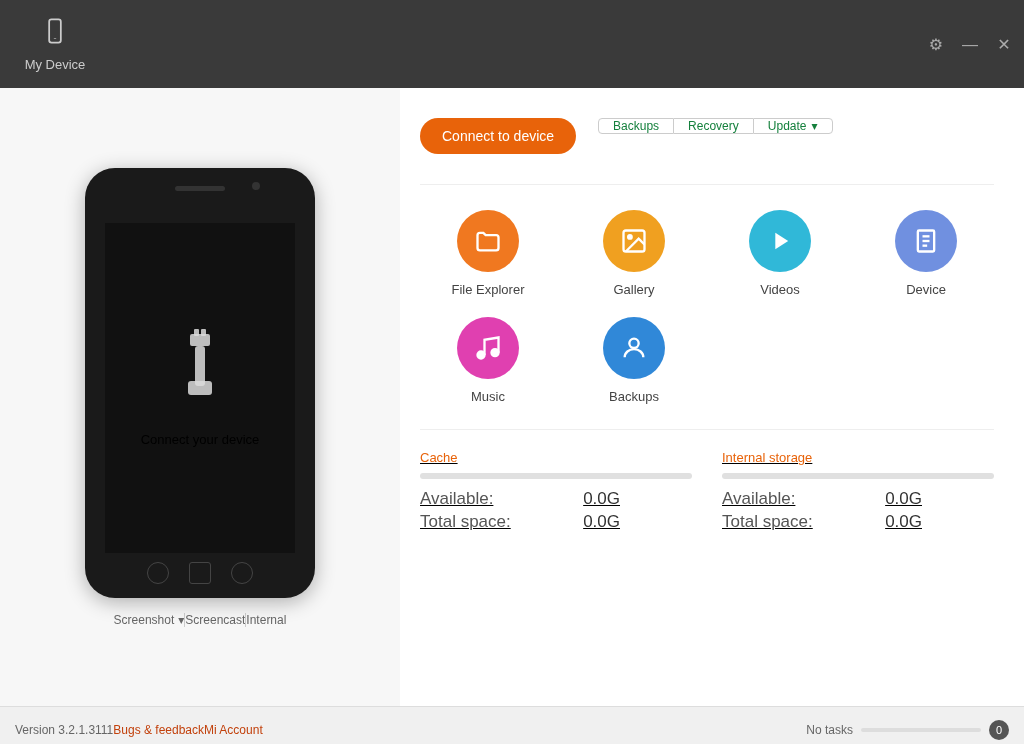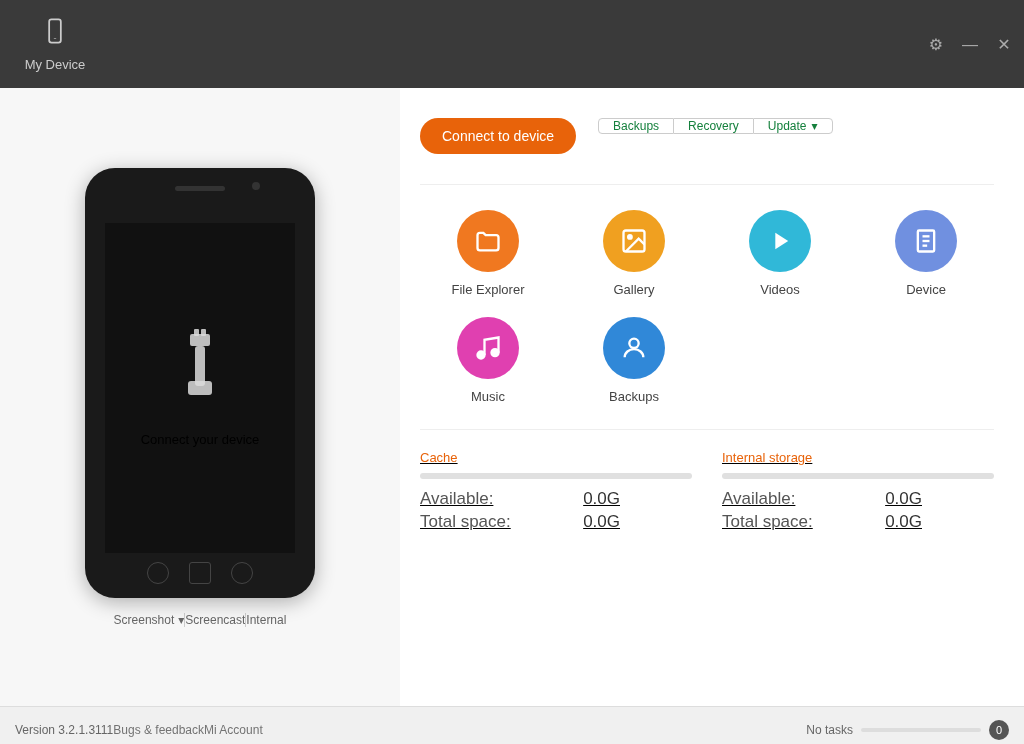--- a/index.html
+++ b/index.html
@@ -351,21 +351,21 @@
       background: #f0f0f0;
       border-top: 1px solid #ddd;
       display: flex;
       align-items: center;
       padding: 0 15px;
       font-size: 12px;
       color: #666;
     }
 
     .bottom-link {
-      color: #737373;
+      color: #c2410c;
       cursor: pointer;
       text-decoration: none;
     }
 
     #no-tasks {
       margin-left: auto;
       display: flex;
       align-items: center;
       gap: 8px;
     }

